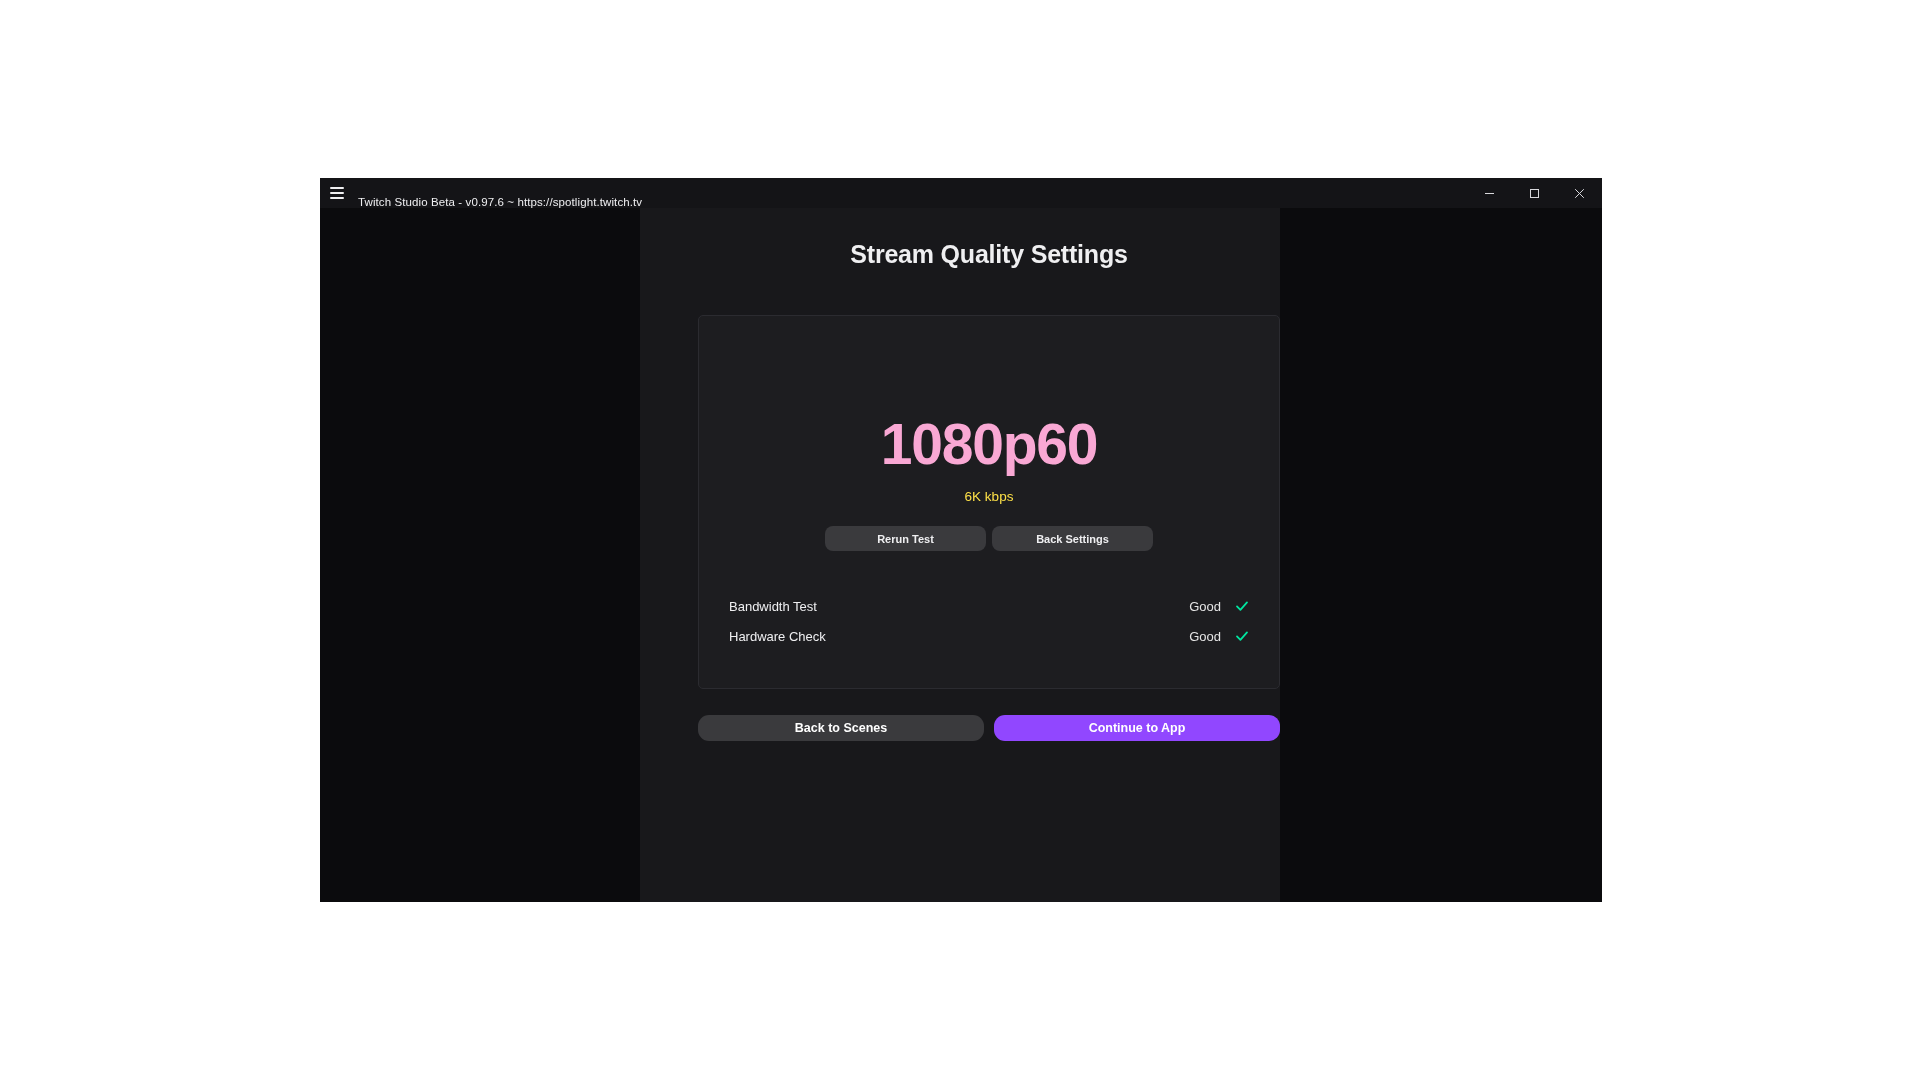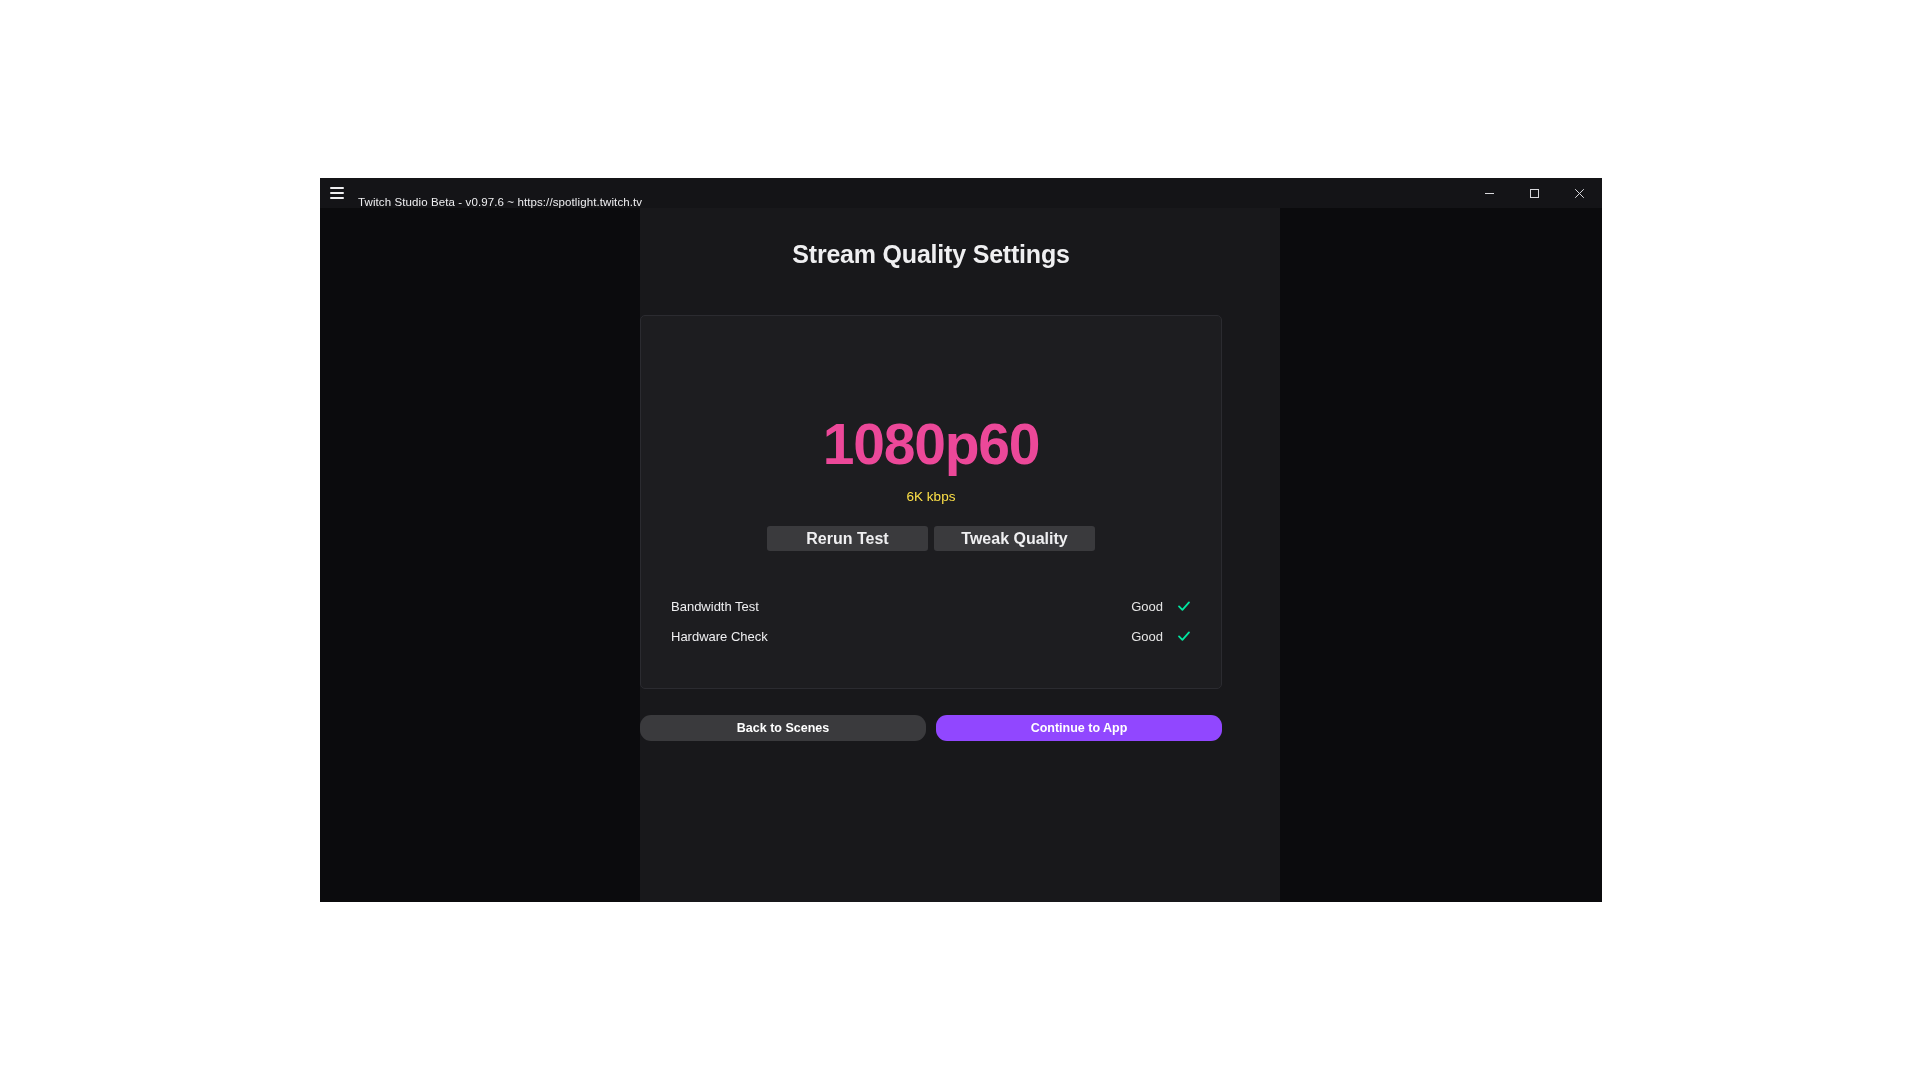--- a/index.html
+++ b/index.html
@@ -79,21 +79,21 @@
   }
   .col-left {
     width: 320px;
     background: #0b0b0d;
   }
   .col-center {
     flex: 1;
     background: #18181b;
     display: flex;
     flex-direction: column;
-    align-items: flex-start;
+    align-items: flex-end;
     min-width: 0;
     position: relative;
   }
   .col-right {
     width: 322px;
     background: #0b0b0d;
   }
 
   
   .content {
@@ -127,45 +127,45 @@
     border-radius: 5px;
     background: #1d1d20;
     display: flex;
     flex-direction: column;
     align-items: center;
     position: relative;
   }
 
   .quality-value {
     margin-top: 100px;
-    color: #ec4899;
+    color: #f9a8d4;
     font-size: 57px;
     font-weight: bold;
     letter-spacing: -1.2px;
     line-height: 1;
   }
   .bitrate-value {
     margin-top: 16px;
     color: #fde047;
     font-size: 13.5px;
   }
 
   .card-actions {
     margin-top: 22px;
     display: flex;
     gap: 6px;
   }
   .pill-btn {
     width: 161px;
     height: 25px;
     border: none;
-    border-radius: 3px;
+    border-radius: 8px;
     background: #3a3a3d;
     color: #efeff1;
-    font-size: 16px;
+    font-size: 11px;
     font-weight: bold;
     font-family: "Liberation Sans", sans-serif;
     cursor: pointer;
     display: flex;
     align-items: center;
     justify-content: center;
   }
 
   .check-list {
     margin-top: 40px;
@@ -260,21 +260,21 @@
 
         <h1 class="page-title">Stream Quality Settings</h1>
 
         <div class="result-card">
 
           <div class="quality-value">1080p60</div>
           <div class="bitrate-value">6K kbps</div>
 
           <div class="card-actions">
             <button class="pill-btn">Rerun Test</button>
-            <button class="pill-btn">Tweak Quality</button>
+            <button class="pill-btn">Back Settings</button>
           </div>
 
           <div class="check-list">
 
             <div class="check-row">
               <span class="check-label">Bandwidth Test</span>
               <span class="check-status">Good</span>
               <span class="check-icon">
                 <svg width="14" height="14" viewBox="0 0 14 14">
                   <polyline points="2,7.4 5.4,10.8 12,3.4" fill="none" stroke="#00e6a0" stroke-width="1.8" stroke-linecap="round" stroke-linejoin="round"></polyline>

